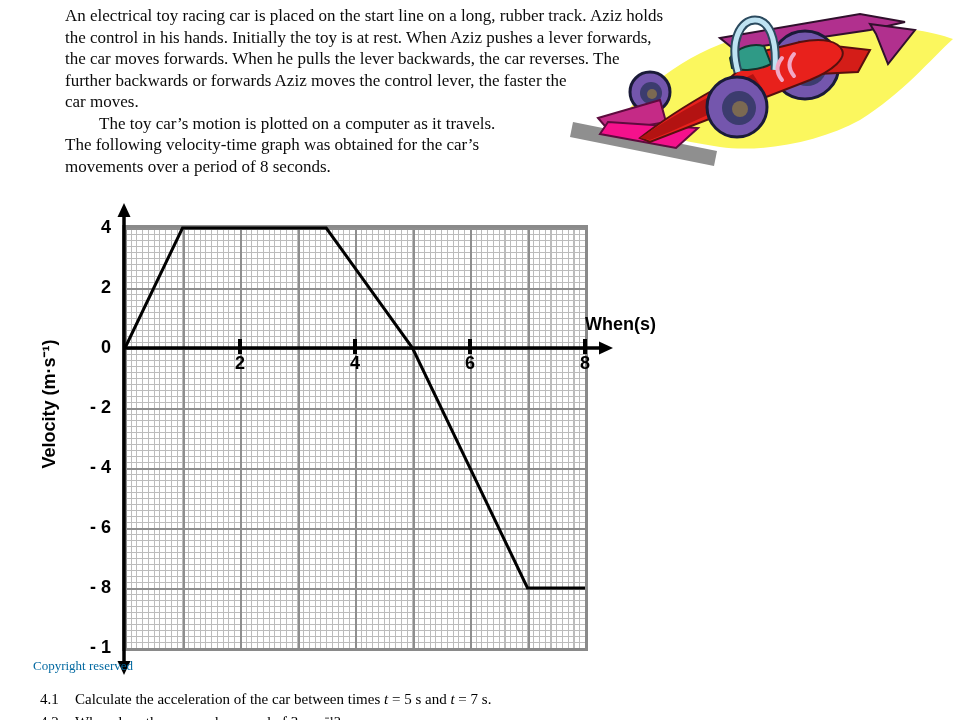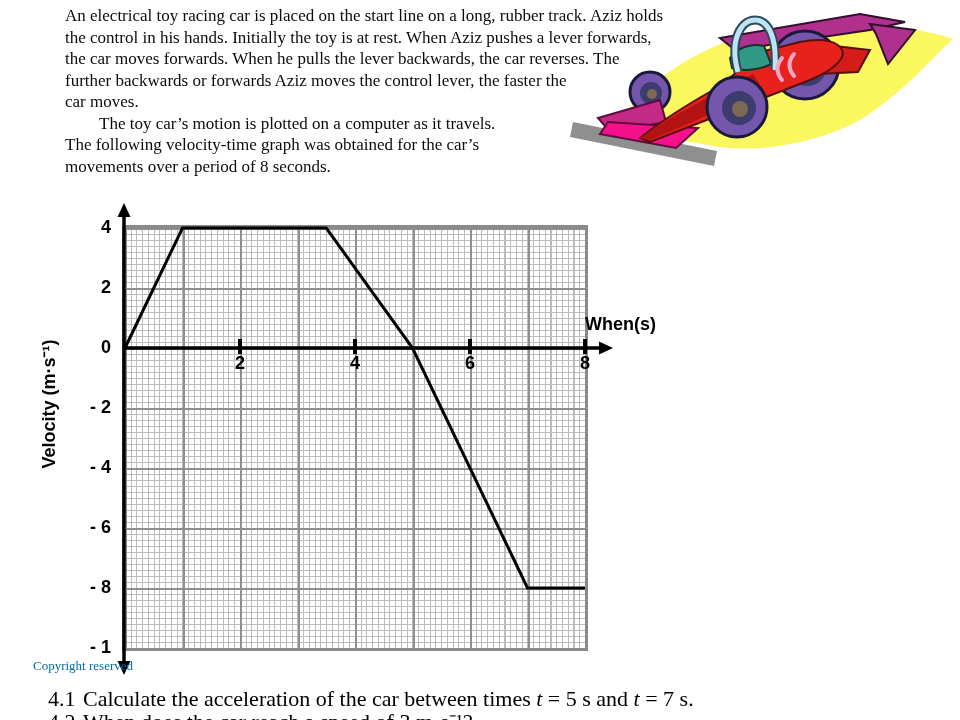--- a/index.html
+++ b/index.html
@@ -24,22 +24,22 @@
           repeating-linear-gradient(to bottom,#bcbcbc 0 1px,transparent 1px 6px);}
   .plot{position:absolute;left:95px;top:200px;width:530px;height:478px;}
   .ylabel-rot{position:absolute;left:-63px;top:393px;width:220px;height:22px;text-align:center;
               transform:rotate(-90deg);font-weight:bold;font-size:18px;}
   .xlabel{position:absolute;left:585px;top:314px;font-weight:bold;font-size:18px;}
   .ytick{position:absolute;left:55px;width:56px;text-align:right;font-weight:bold;font-size:18px;}
   .xtick{position:absolute;top:353px;width:24px;text-align:center;font-weight:bold;font-size:18px;}
   .copyright{position:absolute;left:33px;top:622px;font-family:"Liberation Serif",serif;
              font-size:13px;color:#0369a1;z-index:5;margin-top:36px;}
   
-  .question{position:absolute;left:48px;font-family:"Liberation Serif",serif;
-            font-size:22px;line-height:20px;white-space:nowrap;}
+  .question{position:absolute;left:40px;font-family:"Liberation Serif",serif;
+            font-size:15px;line-height:20px;white-space:nowrap;}
   .q41{top:689px;}
   .q42{top:712px;height:8px;overflow:hidden;}
   .qnum{display:inline-block;width:35px;}
   .qtext em{font-style:italic;}
 </style>
 </head>
 <body>
 
 <div class="page">
 

